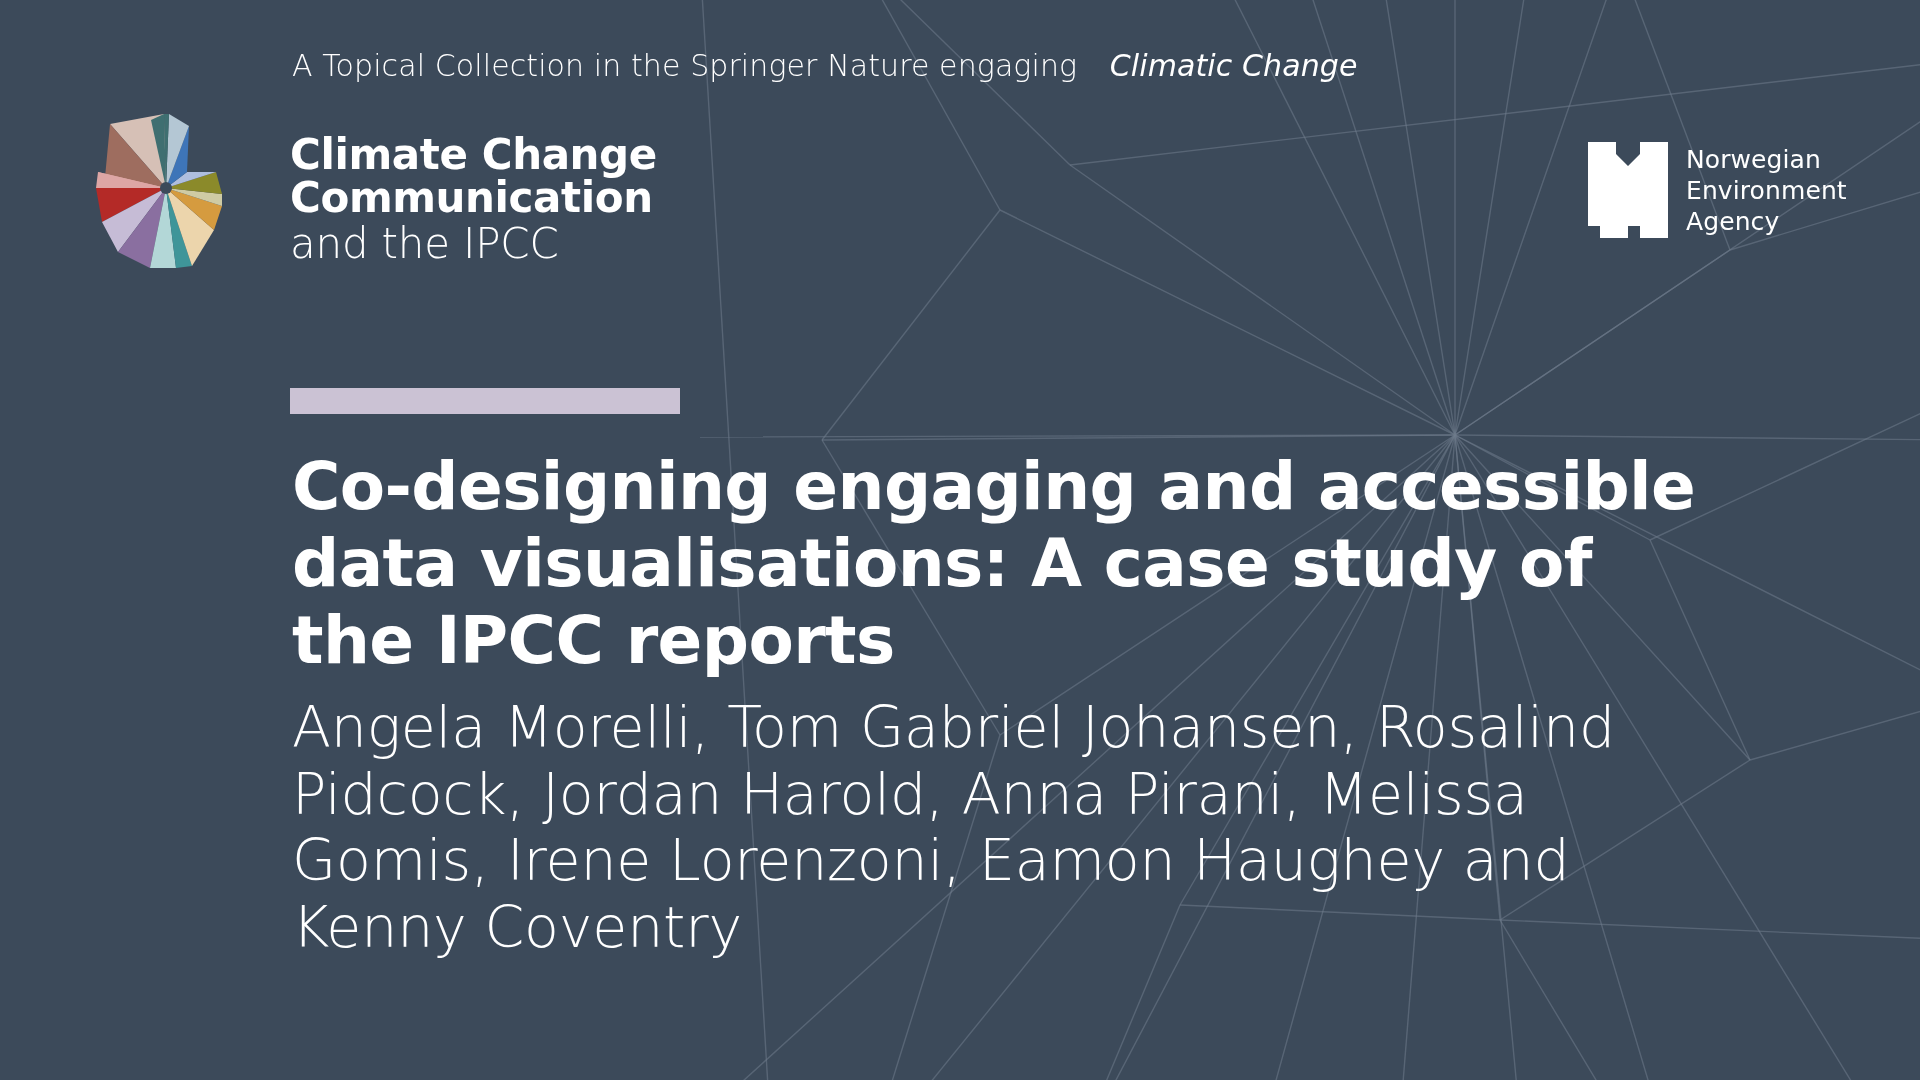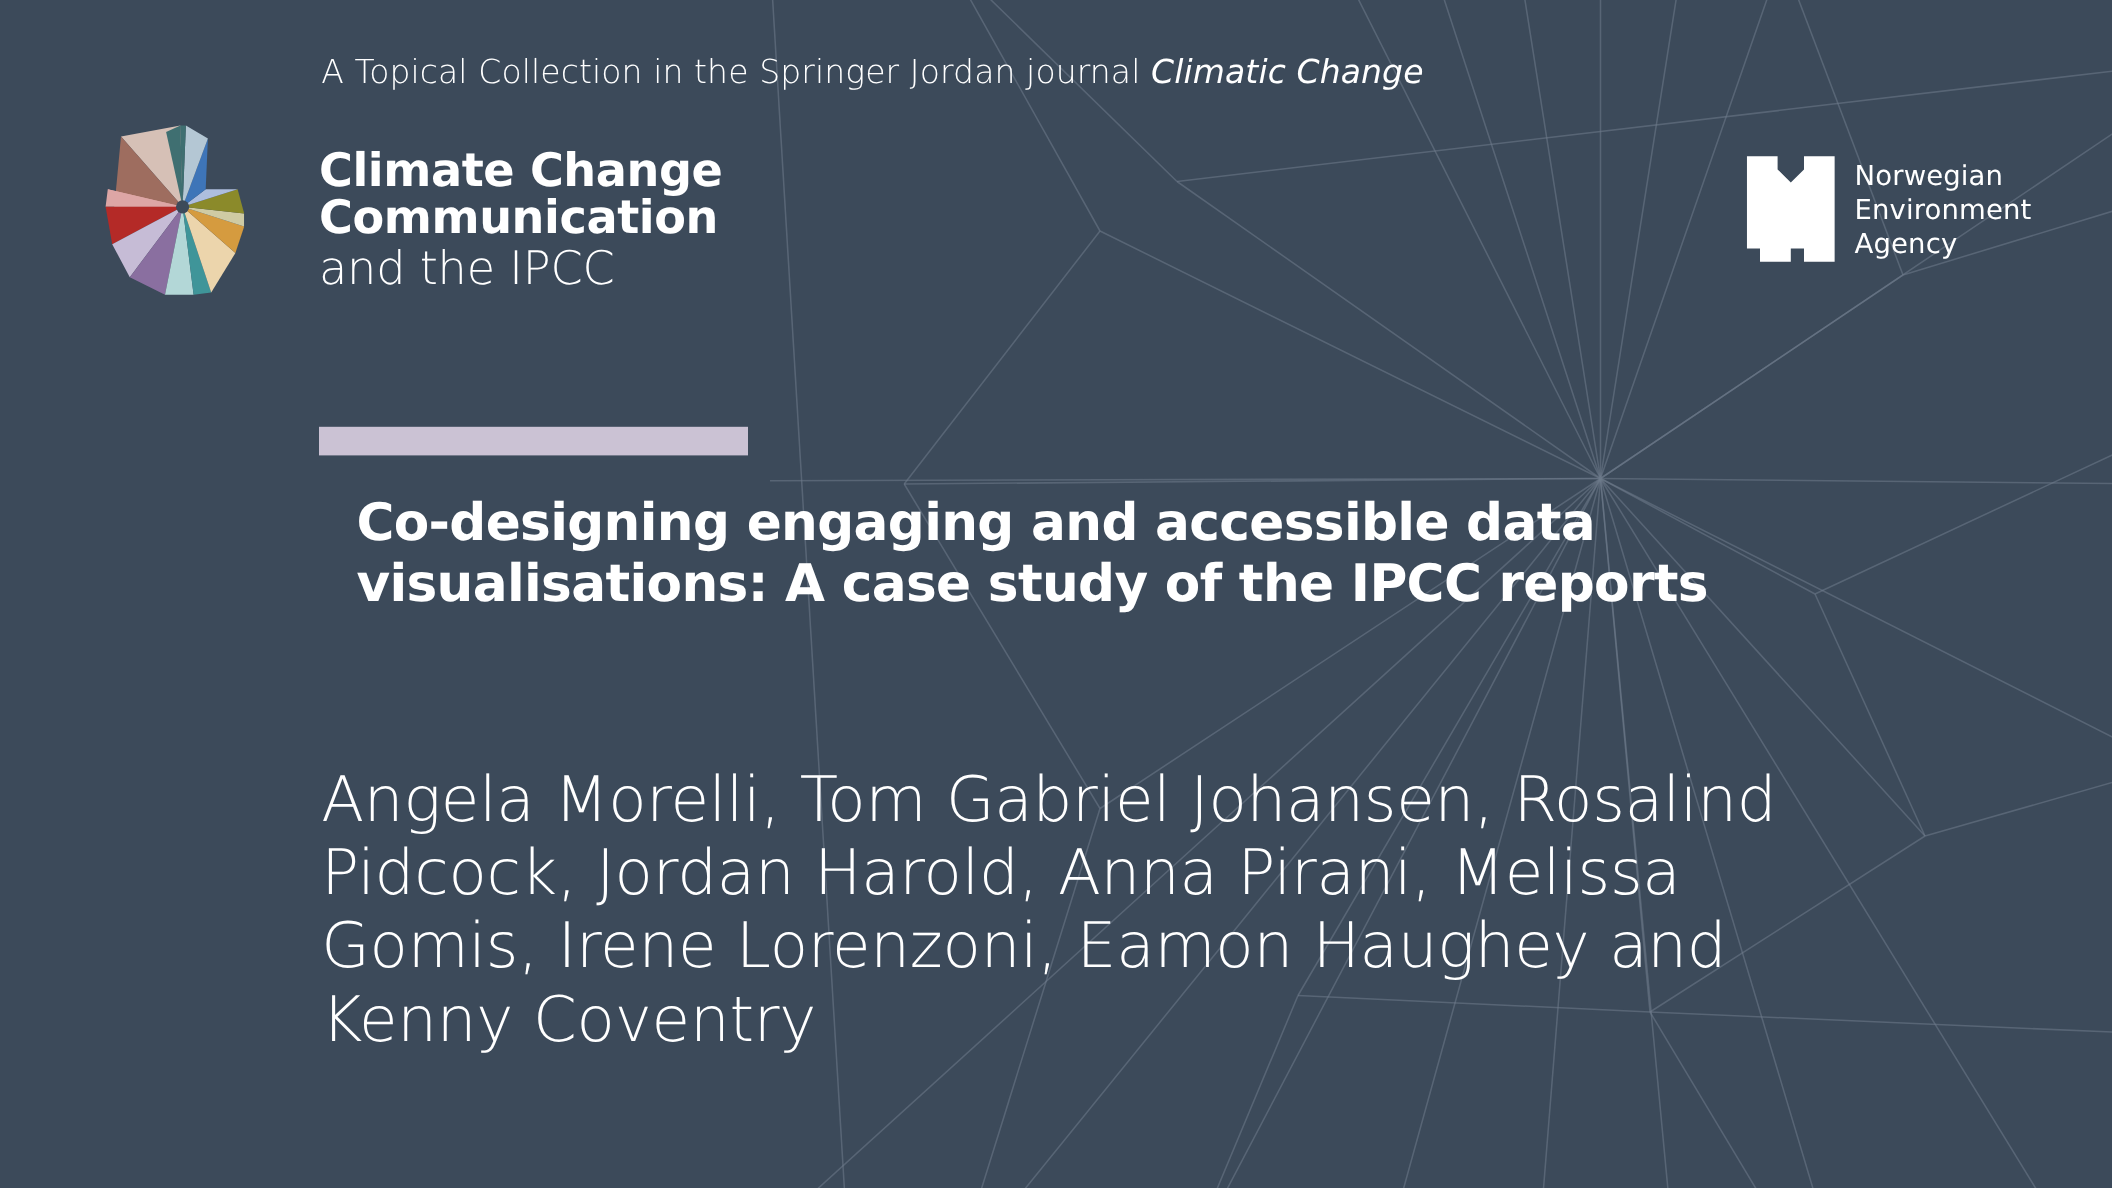--- a/index.html
+++ b/index.html
@@ -37,21 +37,21 @@
     left: 292px;
     top: 48px;
     font-family: "DejaVu Sans", sans-serif;
     font-size: 30px;
     font-weight: 300;
     letter-spacing: 0.1px;
     color: #ffffff;
     white-space: nowrap;
   }
   #journal-line .jn-plain { font-style: normal; }
-  #journal-line .jn-italic { font-style: italic; }
+  #journal-line .jn-italic { font-style: italic; margin-left: 23px; }
 
   
   #ccc-logo-mark {
     position: absolute;
     left: 56px;
     top: 110px;
     width: 166px;
     height: 160px;
   }
   #ccc-wordmark {
@@ -110,25 +110,24 @@
   }
 
   
   #paper-title {
     position: absolute;
     left: 292px;
     top: 448px;
     width: 1420px;
     font-family: "DejaVu Sans", sans-serif;
     font-weight: bold;
-    font-size: 47px;
+    font-size: 66px;
     line-height: 1.17;
     color: #ffffff;
     letter-spacing: -0.6px;
-    margin-left: 32px;
   }
 
   
   #paper-authors {
     position: absolute;
     left: 292px;
     top: 694px;
     width: 1440px;
     font-family: "DejaVu Sans", sans-serif;
     font-weight: 300;
@@ -189,21 +188,21 @@
       <line x1="1500" y1="920" x2="1620" y2="1120"></line>
       <line x1="1180" y1="905" x2="1090" y2="1120"></line>
       <line x1="1960" y1="940" x2="1500" y2="920"></line>
       <line x1="1730" y1="250" x2="1455" y2="435"></line>
       <line x1="1730" y1="250" x2="1960" y2="180"></line>
       <line x1="1730" y1="250" x2="1620" y2="-40"></line>
     </g>
   </svg>
 
   <div id="journal-line">
-    <span class="jn-plain">A Topical Collection in the Springer Jordan journal </span><span class="jn-italic">Climatic Change</span>
+    <span class="jn-plain">A Topical Collection in the Springer Nature engaging </span><span class="jn-italic">Climatic Change</span>
   </div>
 
   <svg id="ccc-logo-mark" viewBox="0 0 166 160" aria-hidden="true">
     <g>
       <polygon points="110,78 108,4 54,14" fill="#d6c0b6"></polygon>
       <polygon points="110,78 54,14 48,78" fill="#9e6d5f"></polygon>
       <polygon points="110,78 48,78 42,62" fill="#dda6a5"></polygon>
       <polygon points="110,78 42,62 40,78" fill="#dda6a5"></polygon>
       <polygon points="110,78 40,78 46,112" fill="#b42a27"></polygon>
       <polygon points="110,78 46,112 62,142" fill="#c6bcd6"></polygon>

